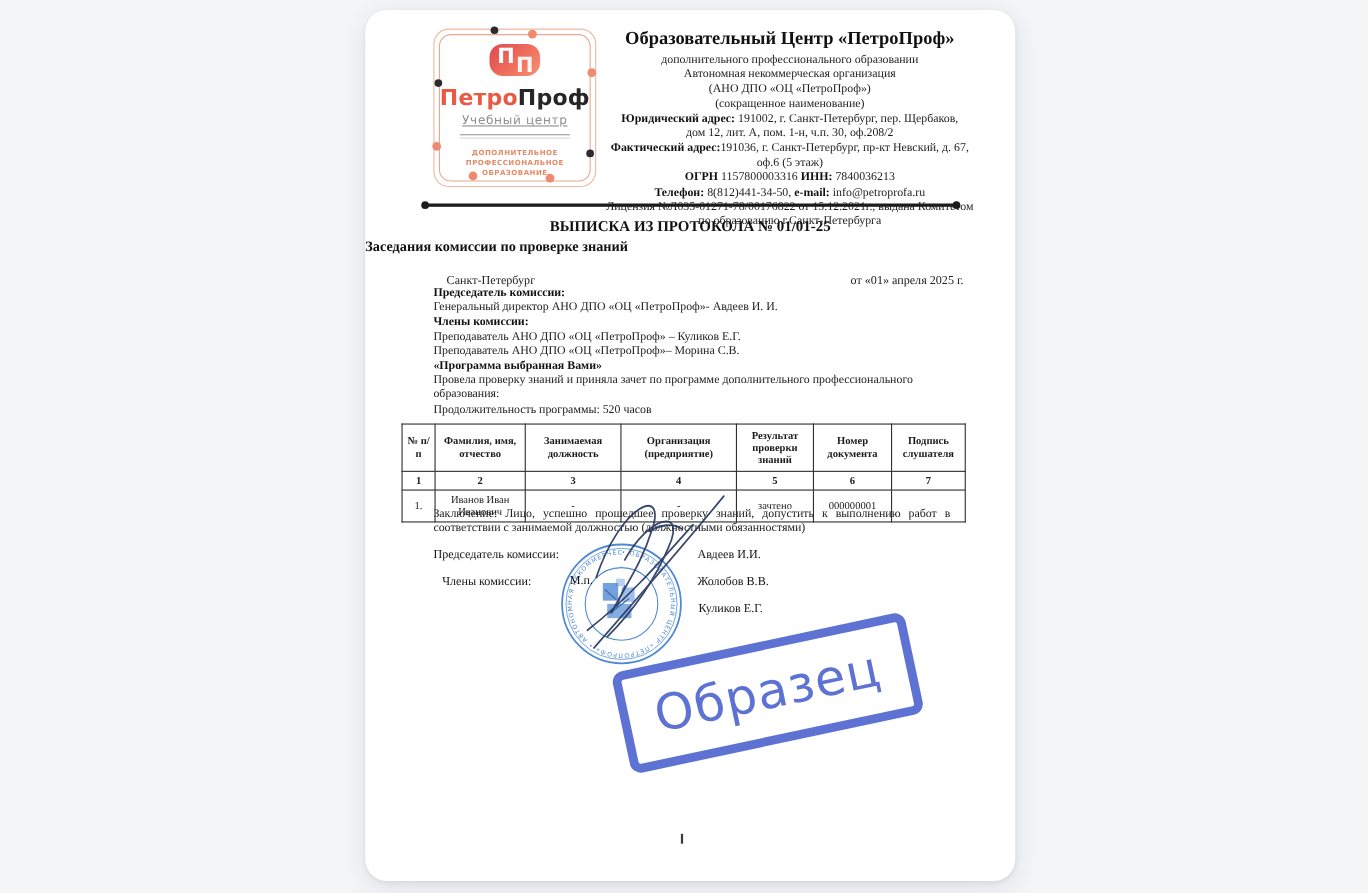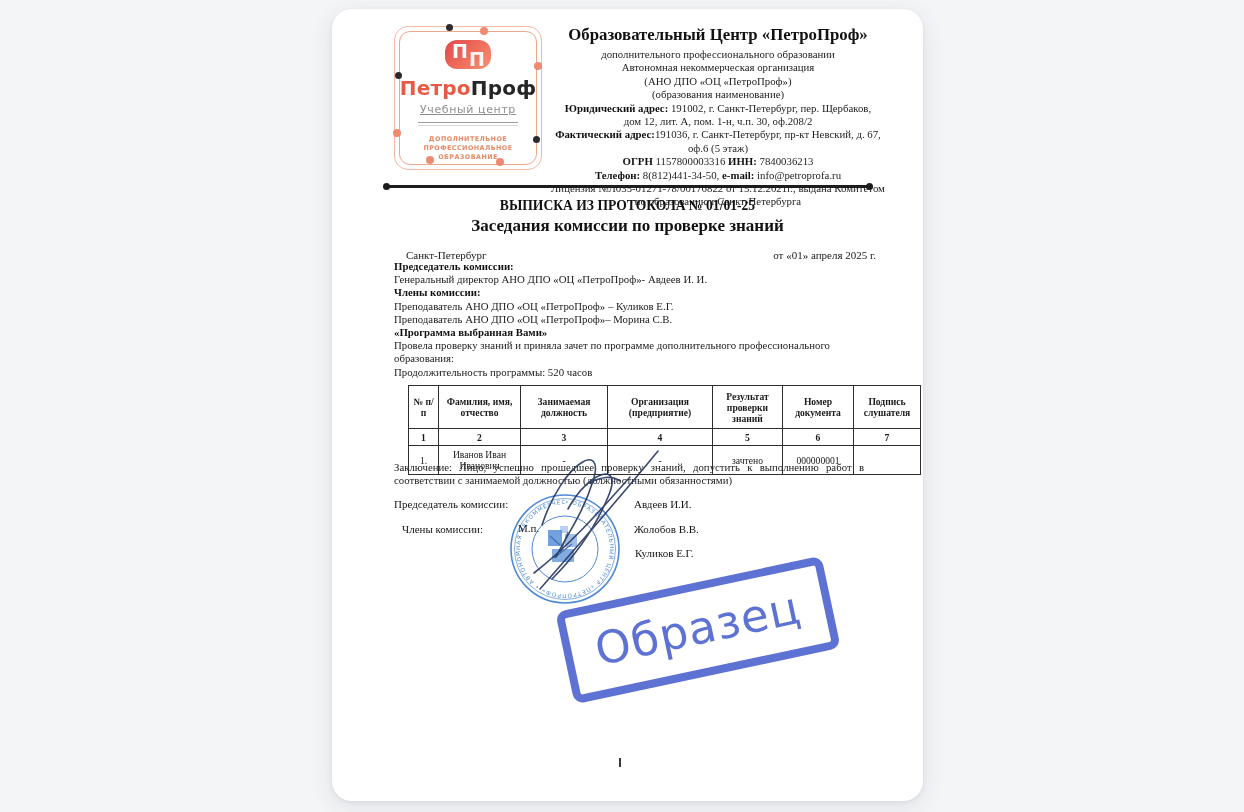--- a/index.html
+++ b/index.html
@@ -39,27 +39,27 @@
   
   .org{position:absolute;left:212px;top:16px;width:348px;text-align:center;font-size:10.8px;line-height:13.4px;color:#1d1d1d;}
   .org .title{font-size:16.8px;font-weight:bold;line-height:20px;margin-bottom:3px;color:#111;}
   .org b{color:#111;}
   
   .rule{position:absolute;left:55px;top:176px;width:482px;height:3px;background:#1c1c1c;}
   .rule::before,.rule::after{content:"";position:absolute;top:-2px;width:7px;height:7px;border-radius:50%;background:#1c1c1c;}
   .rule::before{left:-4px;} .rule::after{right:-4px;}
   
   .doc-title{position:absolute;left:0;top:189px;width:100%;text-align:center;font-weight:bold;font-size:13.6px;color:#111;}
-  .doc-subtitle{position:absolute;left:0;top:207px;width:100%;text-align:center;font-weight:bold;font-size:17px;color:#111;}
+  .doc-subtitle{position:absolute;left:0;top:207px;width:100%;text-align:left;font-weight:bold;font-size:13px;color:#111;}
   .place-row{position:absolute;left:74px;top:230px;width:470px;display:flex;justify-content:space-between;font-size:11px;margin-top:10px;}
   .body-text{position:absolute;left:62px;top:251px;width:470px;font-size:10.8px;line-height:13.2px;}
   .body-text .just{text-align:justify;}
   .body-text b{color:#111;}
   
-  .results-table{position:absolute;left:33px;top:376px;border-collapse:collapse;table-layout:fixed;width:512px;font-size:9.6px;line-height:11px;color:#1a1a1a;margin-left:43px;}
+  .results-table{position:absolute;left:33px;top:376px;border-collapse:collapse;table-layout:fixed;width:512px;font-size:9.6px;line-height:11px;color:#1a1a1a;}
   .results-table td,.results-table th{border:1px solid #2e2e2e;padding:2px 3px;text-align:center;vertical-align:middle;font-weight:normal;}
   .results-table th{font-weight:bold;height:38px;}
   .results-table .numrow td{font-weight:bold;height:12px;}
   .results-table .datarow td{height:24px;}
   
   .conclusion{position:absolute;left:62px;top:452px;width:470px;font-size:10.8px;line-height:13.2px;text-align:justify;}
   .sigrow{position:absolute;font-size:11px;color:#161616;}
   
   .round-stamp{position:absolute;left:158px;top:465px;width:150px;height:150px;opacity:.9;}
   .sig-ink{position:absolute;left:140px;top:428px;width:260px;height:175px;}
@@ -104,21 +104,21 @@
         <div>ПРОФЕССИОНАЛЬНОЕ ОБРАЗОВАНИЕ</div>
       </div>
     </div>
   </div>
 
   <div class="org">
     <div class="title">Образовательный Центр «ПетроПроф»</div>
     <div>дополнительного профессионального образовании</div>
     <div>Автономная некоммерческая организация</div>
     <div>(АНО ДПО «ОЦ «ПетроПроф»)</div>
-    <div>(образования наименование)</div>
+    <div>(сокращенное наименование)</div>
     <div><b>Юридический адрес:</b> <span>191002, г. Санкт-Петербург, пер. Щербаков,</span></div>
     <div>дом 12, лит. А, пом. 1-н, ч.п. 30, оф.208/2</div>
     <div><b>Фактический адрес:</b><span>191036, г. Санкт-Петербург, пр-кт Невский, д. 67,</span></div>
     <div>оф.6 (5 этаж)</div>
     <div><b>ОГРН</b> <span>1157800003316</span> <b>ИНН:</b> <span>7840036213</span></div>
     <div><b>Телефон:</b> <span>8(812)441-34-50,</span> <b>e-mail:</b> <span>info@petroprofa.ru</span></div>
     <div>Лицензия №Л035-01271-78/00176822 от 15.12.2021г., выдана Комитетом</div>
     <div>по образованию г.Санкт-Петербурга</div>
   </div>
 

